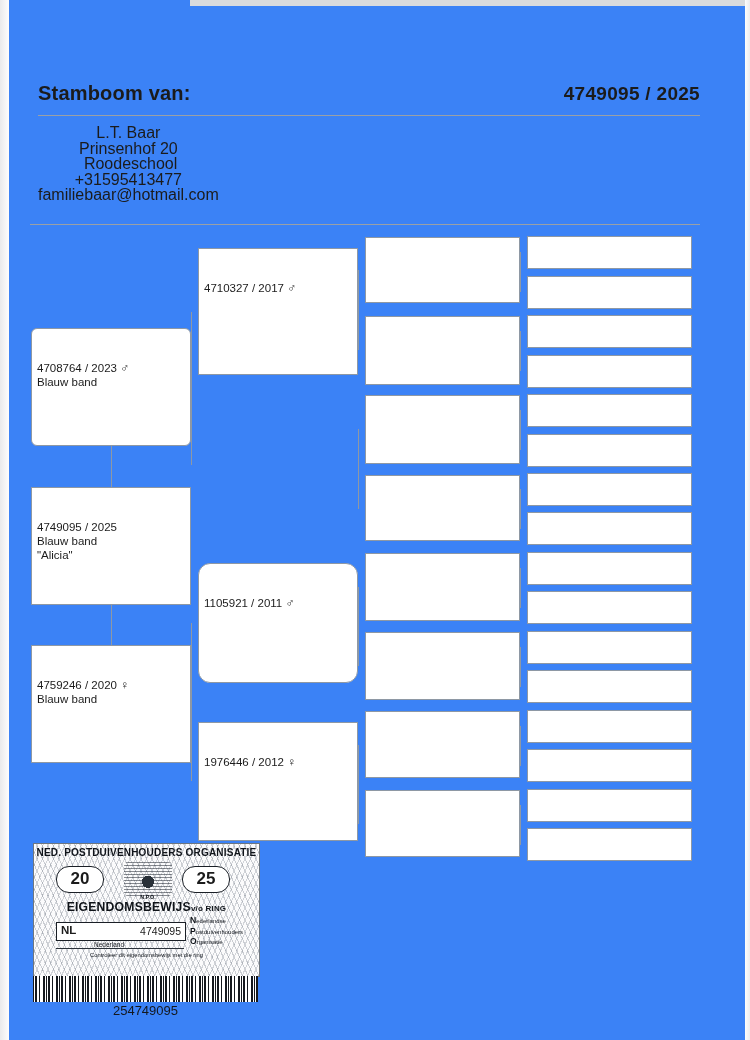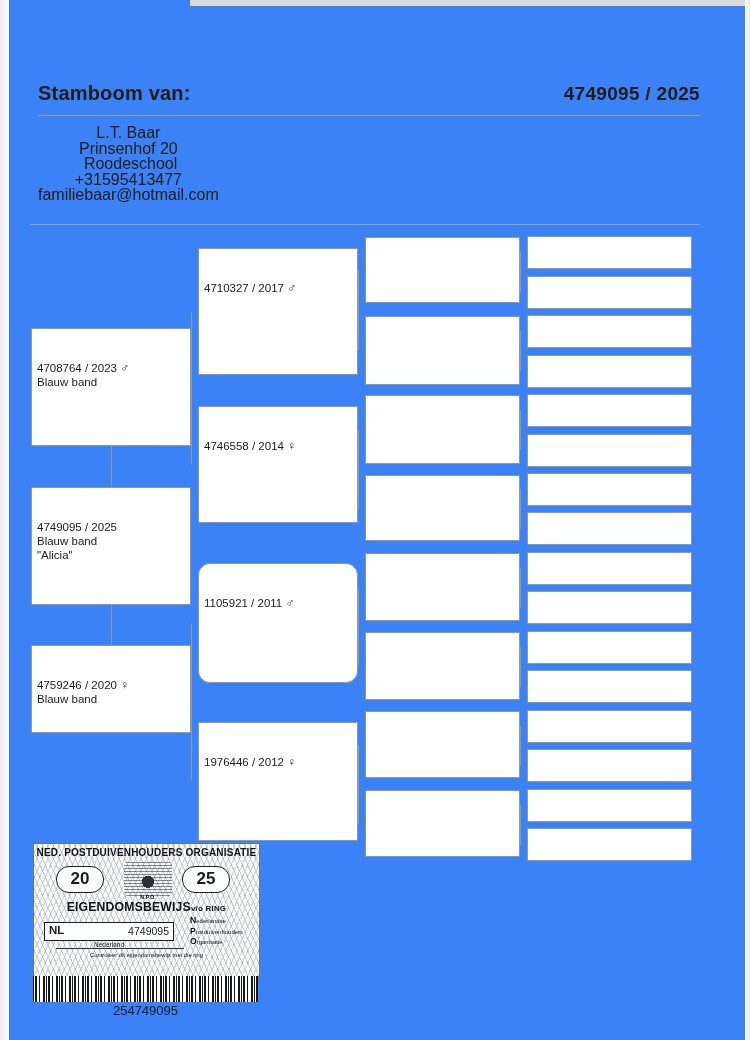--- a/index.html
+++ b/index.html
@@ -147,21 +147,21 @@
     text-align:center; font-size:5.4px; font-weight:bold; color:#10141a;
   }
   .stamp-mid {
     position: absolute; left: 0; top: 56px; width: 225px;
     text-align: center;
     font-size: 12.2px; font-weight: bold; letter-spacing: .2px;
     color: #0f1318;
   }
   .stamp-mid .small { font-size: 8px; }
   .stamp-nl-box {
-    position: absolute; left: 10px; top: 78px;
+    position: absolute; left: 22px; top: 78px;
     width: 128px; height: 17px;
     border: 1px solid #1a1f26; background: #fff; text-align: center;
   }
   .stamp-nl {
     position: absolute; left: 4px; top: 1px;
     font-size: 11.5px; font-weight: bold;
   }
   .stamp-num {
     position: absolute; right: 4px; top: 2px;
     font-size: 10.5px;
@@ -218,36 +218,33 @@
     <div>familiebaar@hotmail.com</div>
   </div>
   <div class="hr-bottom"></div>
 
   <div class="tree">
 
     <div class="node" style="left:31px; top:487px; width:160px; height:118px;">
       <div class="txt"><span class="ring">4749095 / 2025</span><br><span>Blauw band</span><br><span>"Alicia"</span></div>
     </div>
 
-    <div class="node" style="left:31px; top:328px; width:160px; height:118px;">
+    <div class="node" style="left:31px; top:328px; width:160px; height:118px;border-radius:6px;">
       <div class="txt"><span>4708764 / 2023</span> <span class="sex">♂</span><br><span>Blauw band</span></div>
     </div>
 
-    <div class="node" style="left:31px; top:645px; width:160px; height:88px;padding-left:15px;">
+    <div class="node" style="left:31px; top:645px; width:160px; height:118px;padding-left:15px;">
       <div class="txt"><span>4759246 / 2020</span> <span class="sex">♀</span><br><span>Blauw band</span></div>
     </div>
 
     <div class="line vline" style="left:111px; top:446px; height:41px;"></div>
     <div class="line vline" style="left:111px; top:605px; height:40px;"></div>
 
     <div class="node" style="left:198px; top:248px; width:160px; height:127px;">
       <div class="txt"><span>4710327 / 2017</span> <span class="sex">♂</span></div>
-    </div>
-    <div class="node" style="left:198px; top:406px; width:160px; height:117px;">
-      <div class="txt"><span>4746558 / 2014</span> <span class="sex">♀</span></div>
     </div>
     <div class="node" style="left:198px; top:563px; width:160px; height:120px;border-radius:12px;">
       <div class="txt"><span>1105921 / 2011</span> <span class="sex">♂</span></div>
     </div>
     <div class="node" style="left:198px; top:722px; width:160px; height:119px;">
       <div class="txt"><span>1976446 / 2012</span> <span class="sex">♀</span></div>
     </div>
 
     <div class="line vline" style="left:191px; top:312px; height:153px;"></div>
     <div class="line vline" style="left:191px; top:623px; height:158px;"></div>

